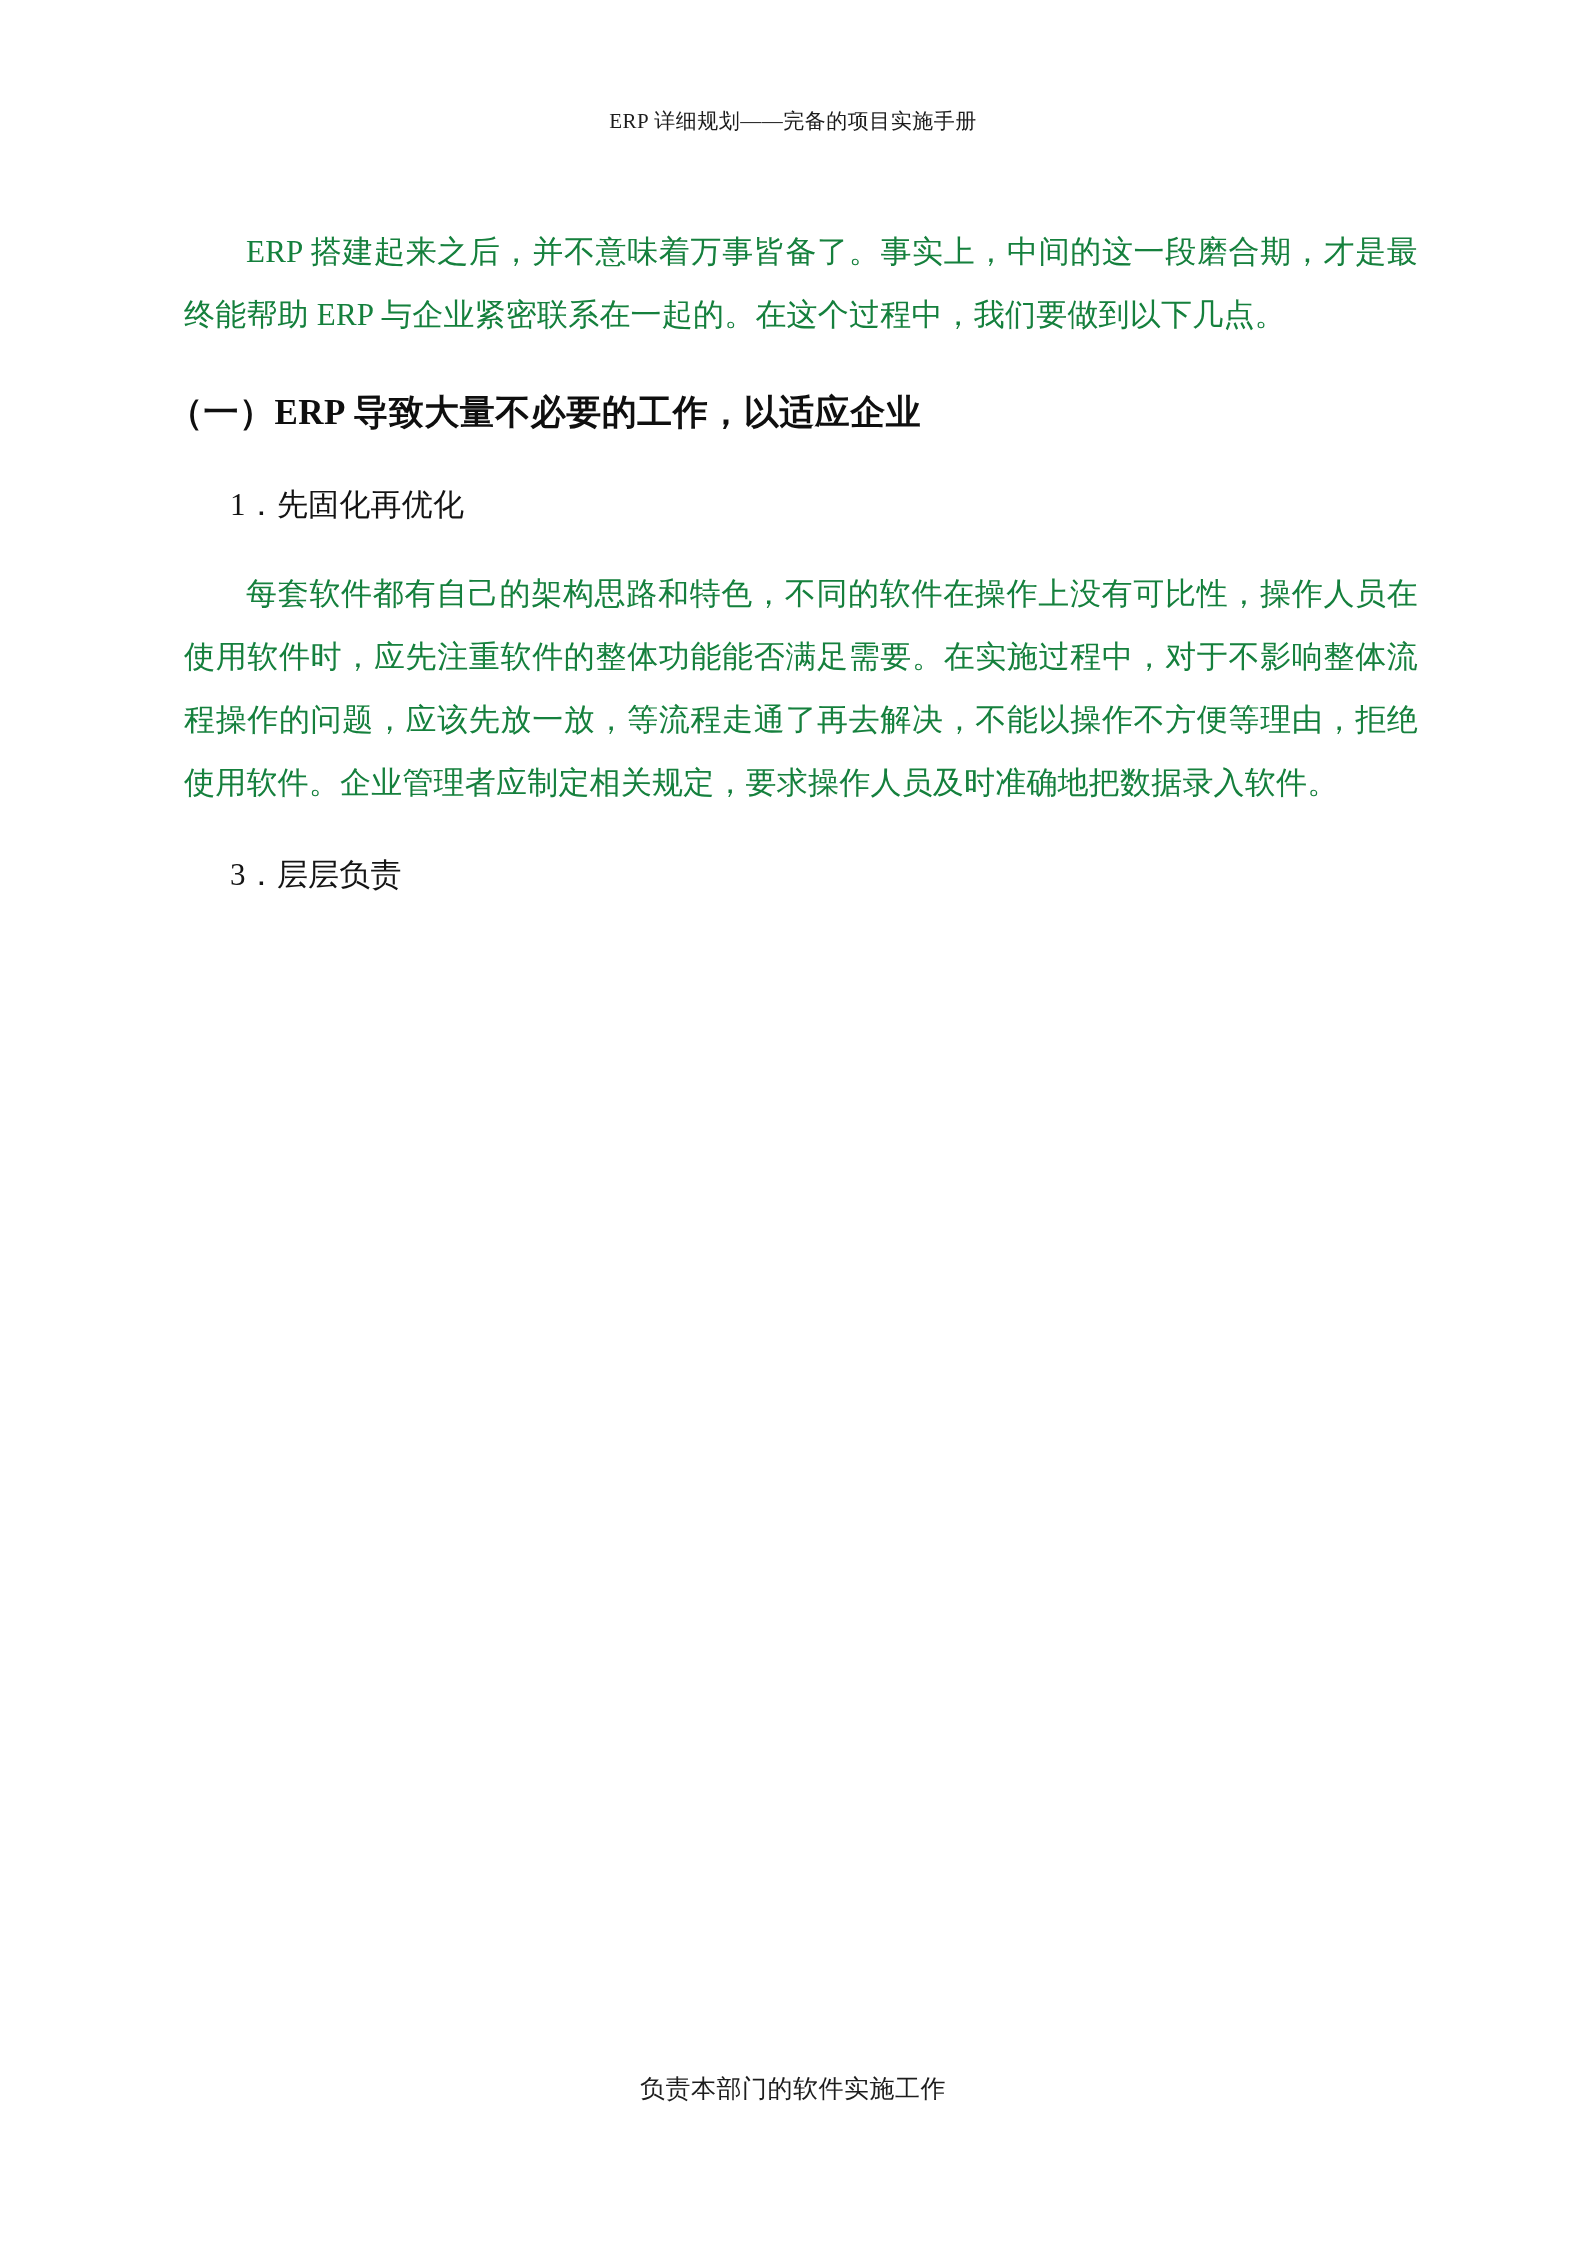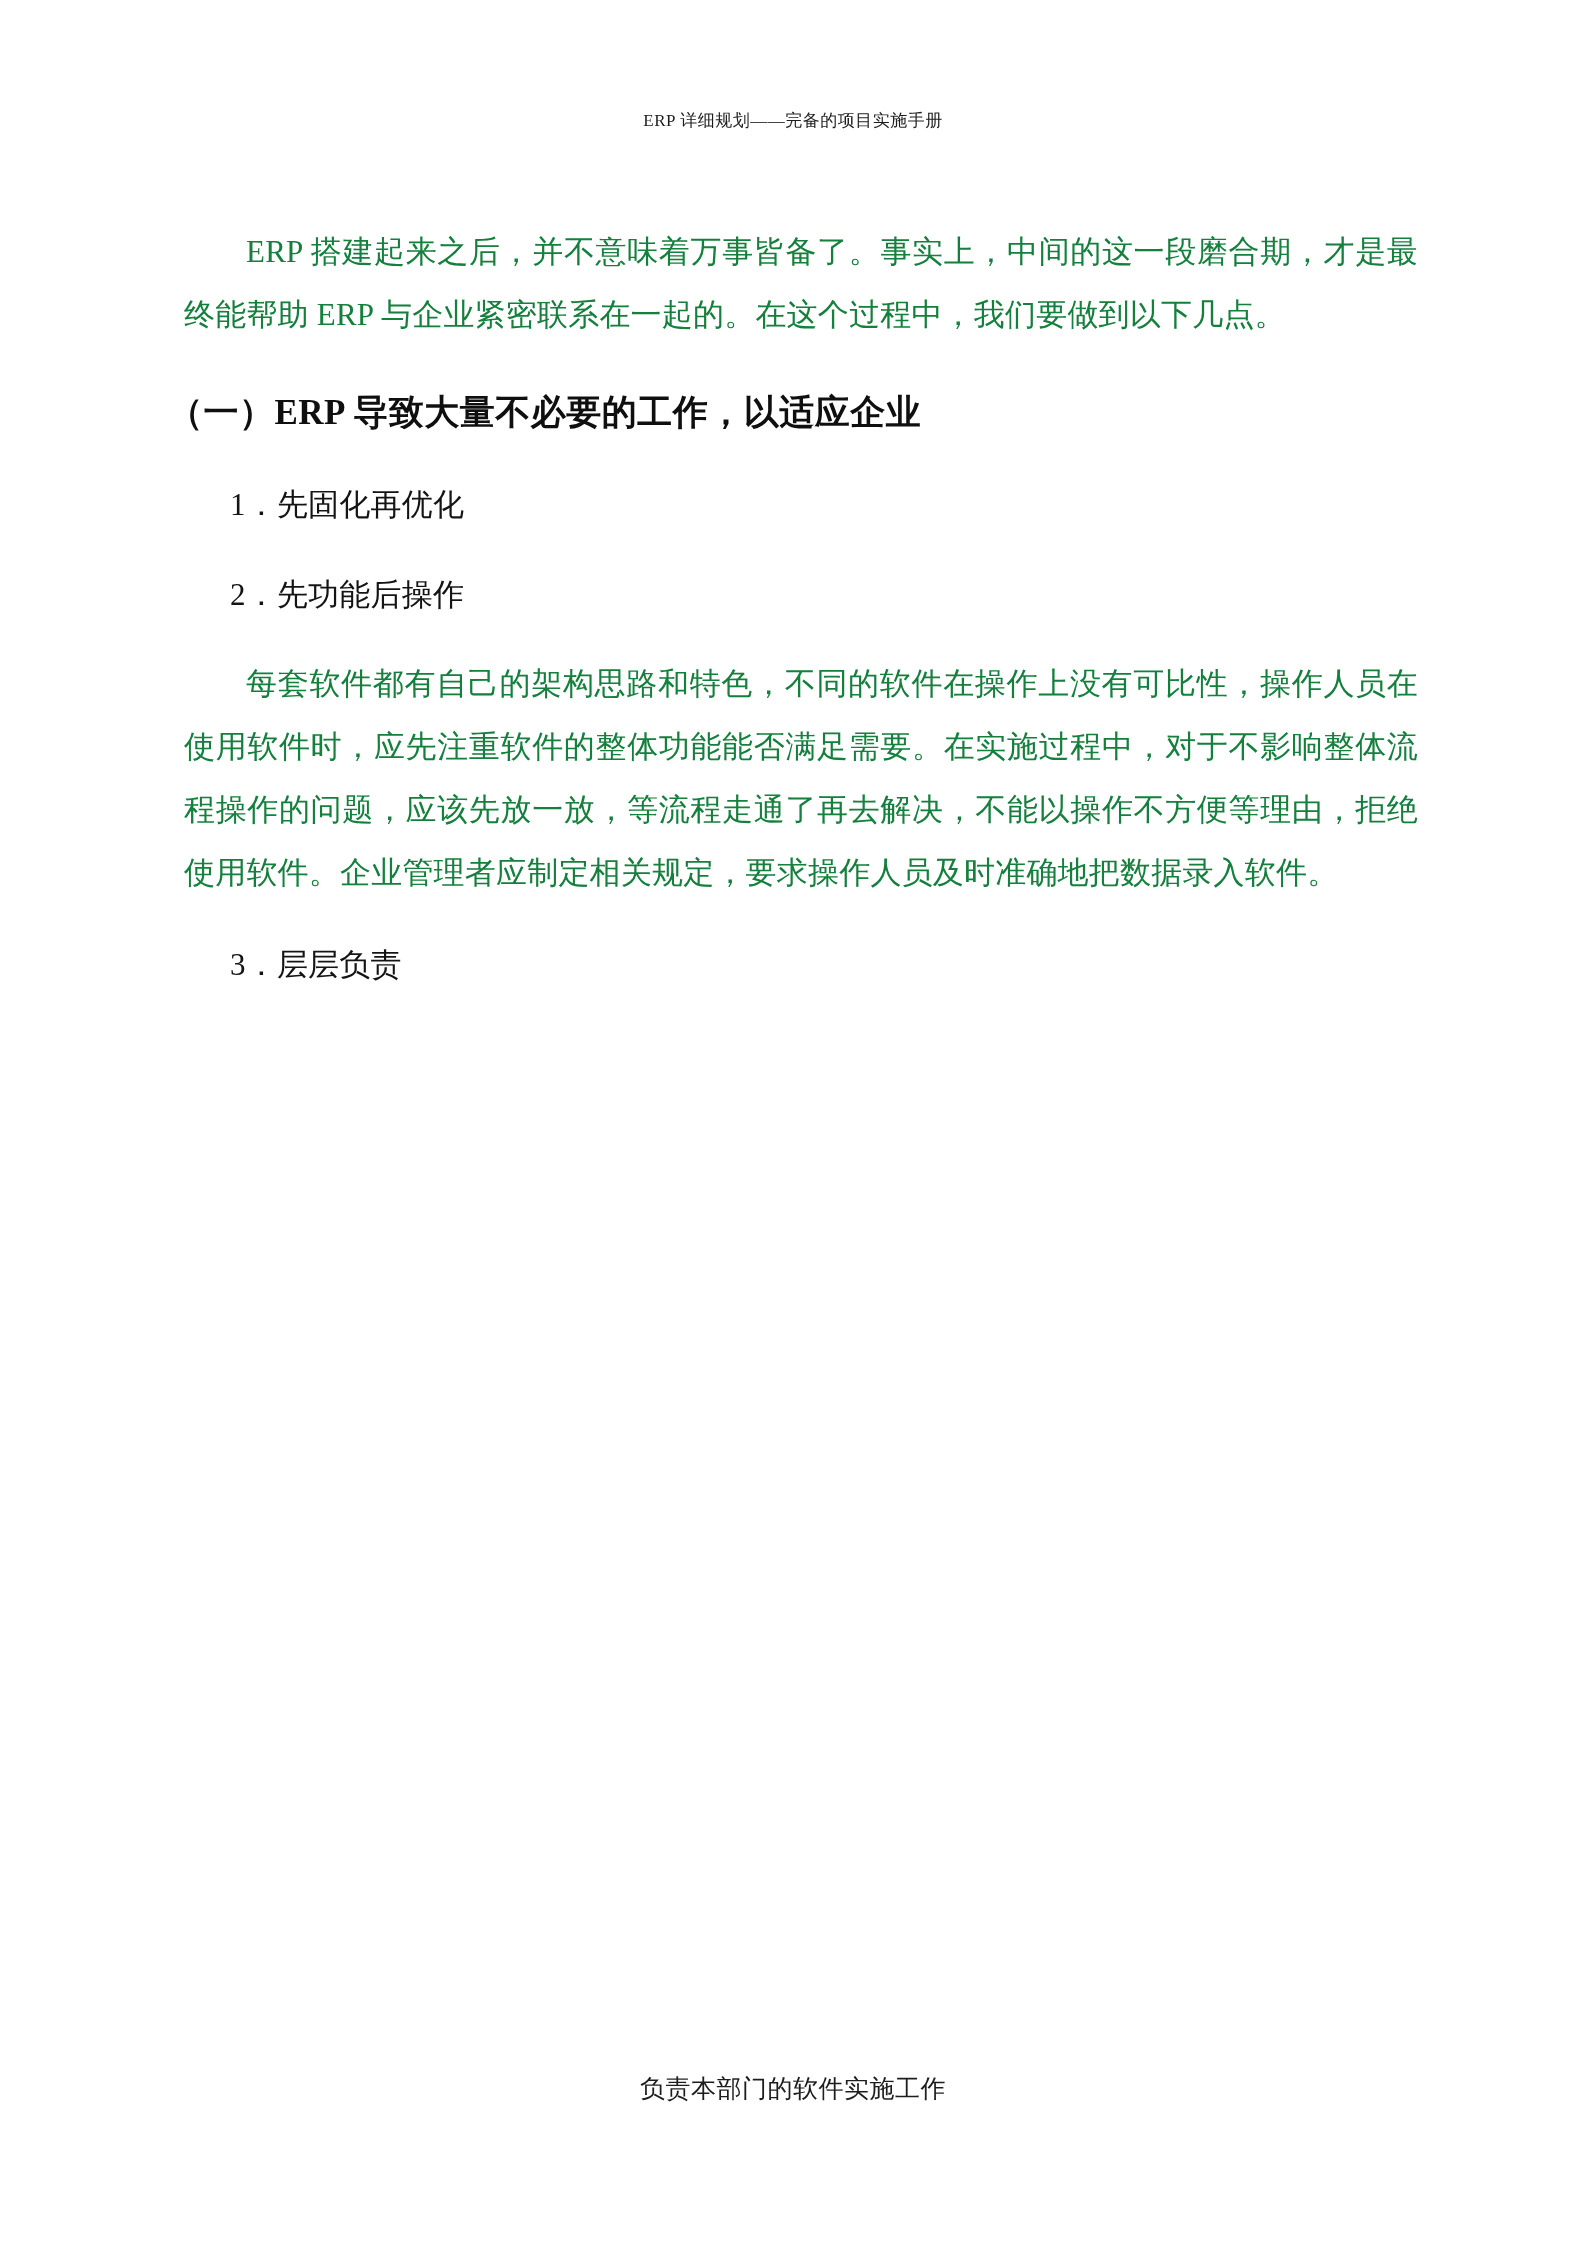--- a/index.html
+++ b/index.html
@@ -17,21 +17,21 @@
     font-family: "Liberation Serif", "DejaVu Serif", serif;
     color: #1a1a1a;
     overflow: hidden;
   }
   .header {
     position: absolute;
     top: 104px;
     left: 0;
     width: 100%;
     text-align: center;
-    font-size: 17px;
+    font-size: 21px;
     line-height: 34px;
     letter-spacing: 0.5px;
     color: #1d1d1d;
     font-weight: 500;
   }
   .content {
     position: absolute;
     top: 220px;
     left: 168px;
     width: 1250px;
@@ -87,21 +87,20 @@
   <div class="header">ERP 详细规划——完备的项目实施手册</div>
 
   <div class="content">
 
     <p class="body-text">ERP 搭建起来之后，并不意味着万事皆备了。事实上，中间的这一段磨合期，才是最终能帮助 ERP 与企业紧密联系在一起的。在这个过程中，我们要做到以下几点。</p>
 
     <h2 class="section-heading">（一）ERP 导致大量不必要的工作，以适应企业</h2>
 
     <h3 class="item-heading">1．先固化再优化</h3>
 
-    <h3 class="item-heading">2．先功能后操作</h3>
     <p class="body-text">每套软件都有自己的架构思路和特色，不同的软件在操作上没有可比性，操作人员在使用软件时，应先注重软件的整体功能能否满足需要。在实施过程中，对于不影响整体流程操作的问题，应该先放一放，等流程走通了再去解决，不能以操作不方便等理由，拒绝使用软件。企业管理者应制定相关规定，要求操作人员及时准确地把数据录入软件。</p>
 
     <h3 class="item-heading">3．层层负责</h3>
 
 
     <div class="spacer-last"></div>
   </div>
 
   <div class="footer">负责本部门的软件实施工作</div>
 

